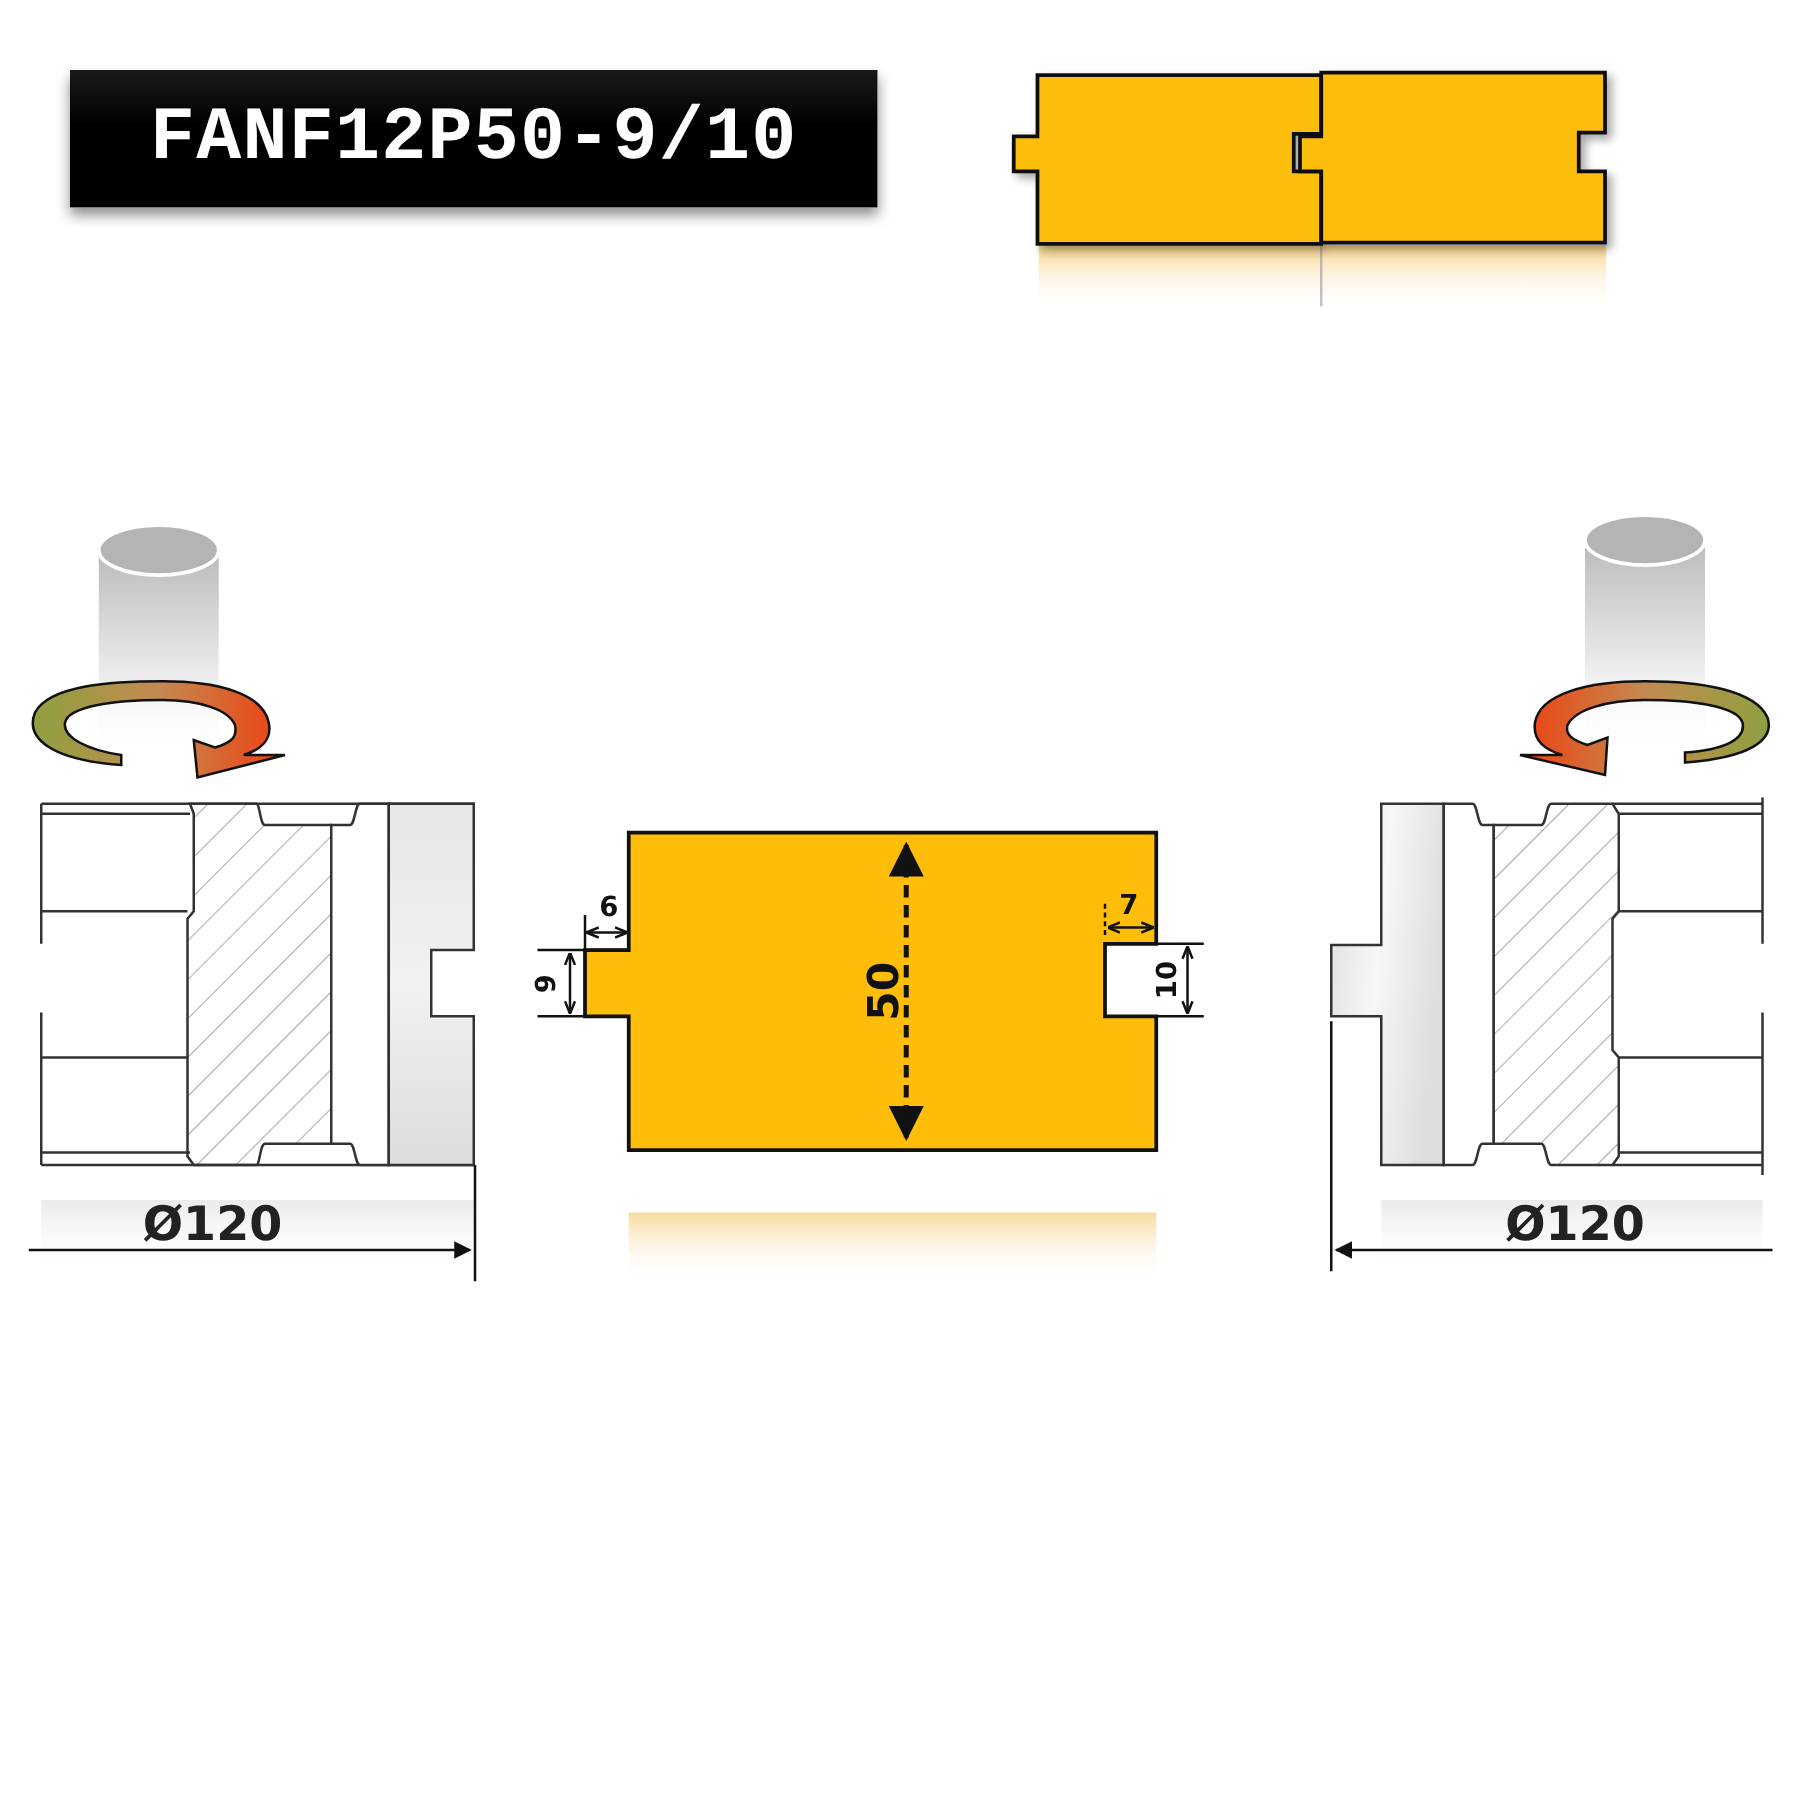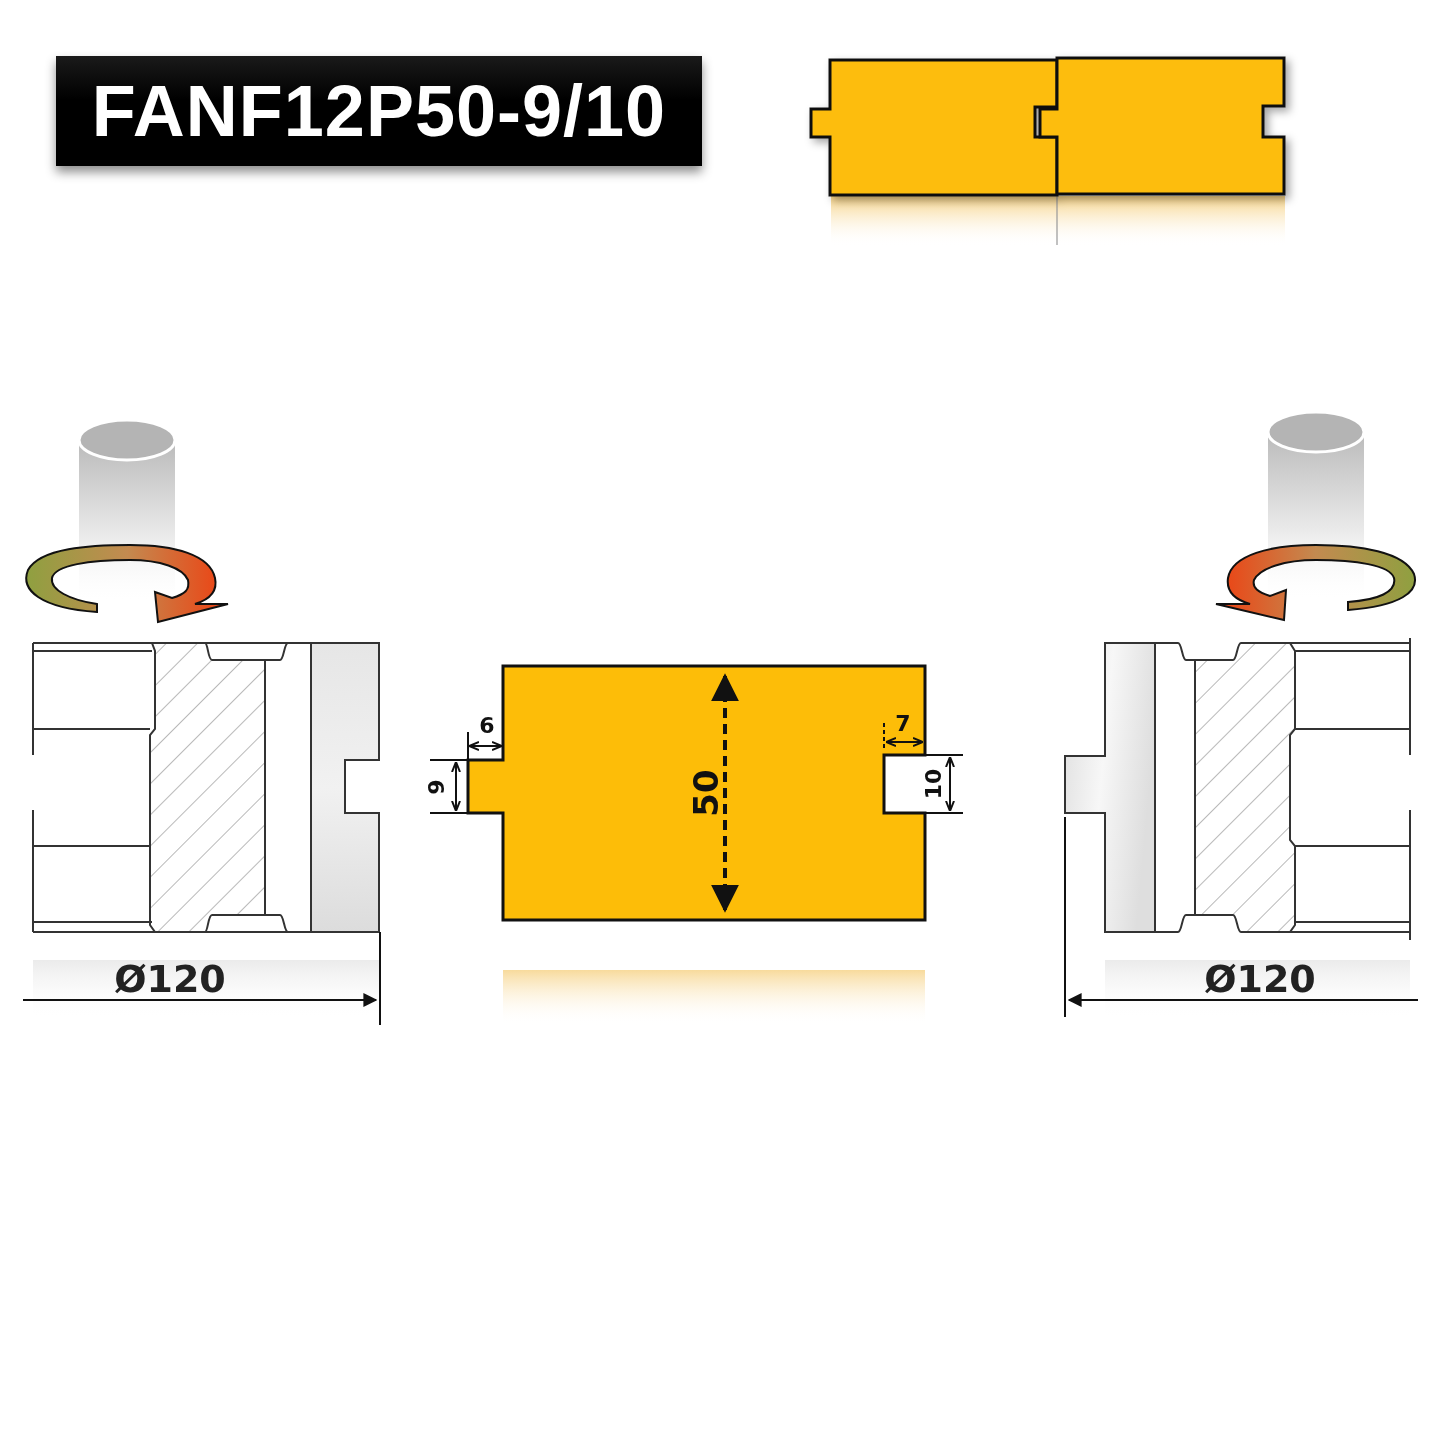--- a/index.html
+++ b/index.html
@@ -1,22 +1,22 @@
 <!DOCTYPE html>
 <html><head>
 <meta charset="utf-8">
 <style>
   html, body { margin:0; padding:0; background:#ffffff; }
   body { width:1445px; height:1445px; position:relative; overflow:hidden; font-family:"DejaVu Sans", sans-serif; }
   #canvas { position:absolute; left:0; top:0; width:1445px; height:1445px; }
   .title-box { position:absolute; left:56px; top:56px; width:646px; height:110px;
     background:linear-gradient(#1a1a1a,#000 40%,#000); box-shadow:0 6px 10px rgba(0,0,0,0.45);
     display:flex; align-items:center; justify-content:center; }
-  .title-text { color:#fff; font-family:Liberation Sans, sans-serif; font-weight:bold;
-    font-size:72px; letter-spacing:1px; line-height:1; }
+  .title-text { color:#fff; font-family:Liberation Mono, monospace; font-weight:bold;
+    font-size:60px; letter-spacing:1px; line-height:1; }
   .lbl { font-family:"DejaVu Sans", sans-serif; font-weight:bold; fill:#111; }
   .lbl-big { font-family:"DejaVu Sans", sans-serif; font-weight:bold; fill:#222; }
 </style>
 </head>
 <body>
 
 <div class="title-box">
   <span class="title-text">FANF12P50-9/10</span>
 </div>
 

